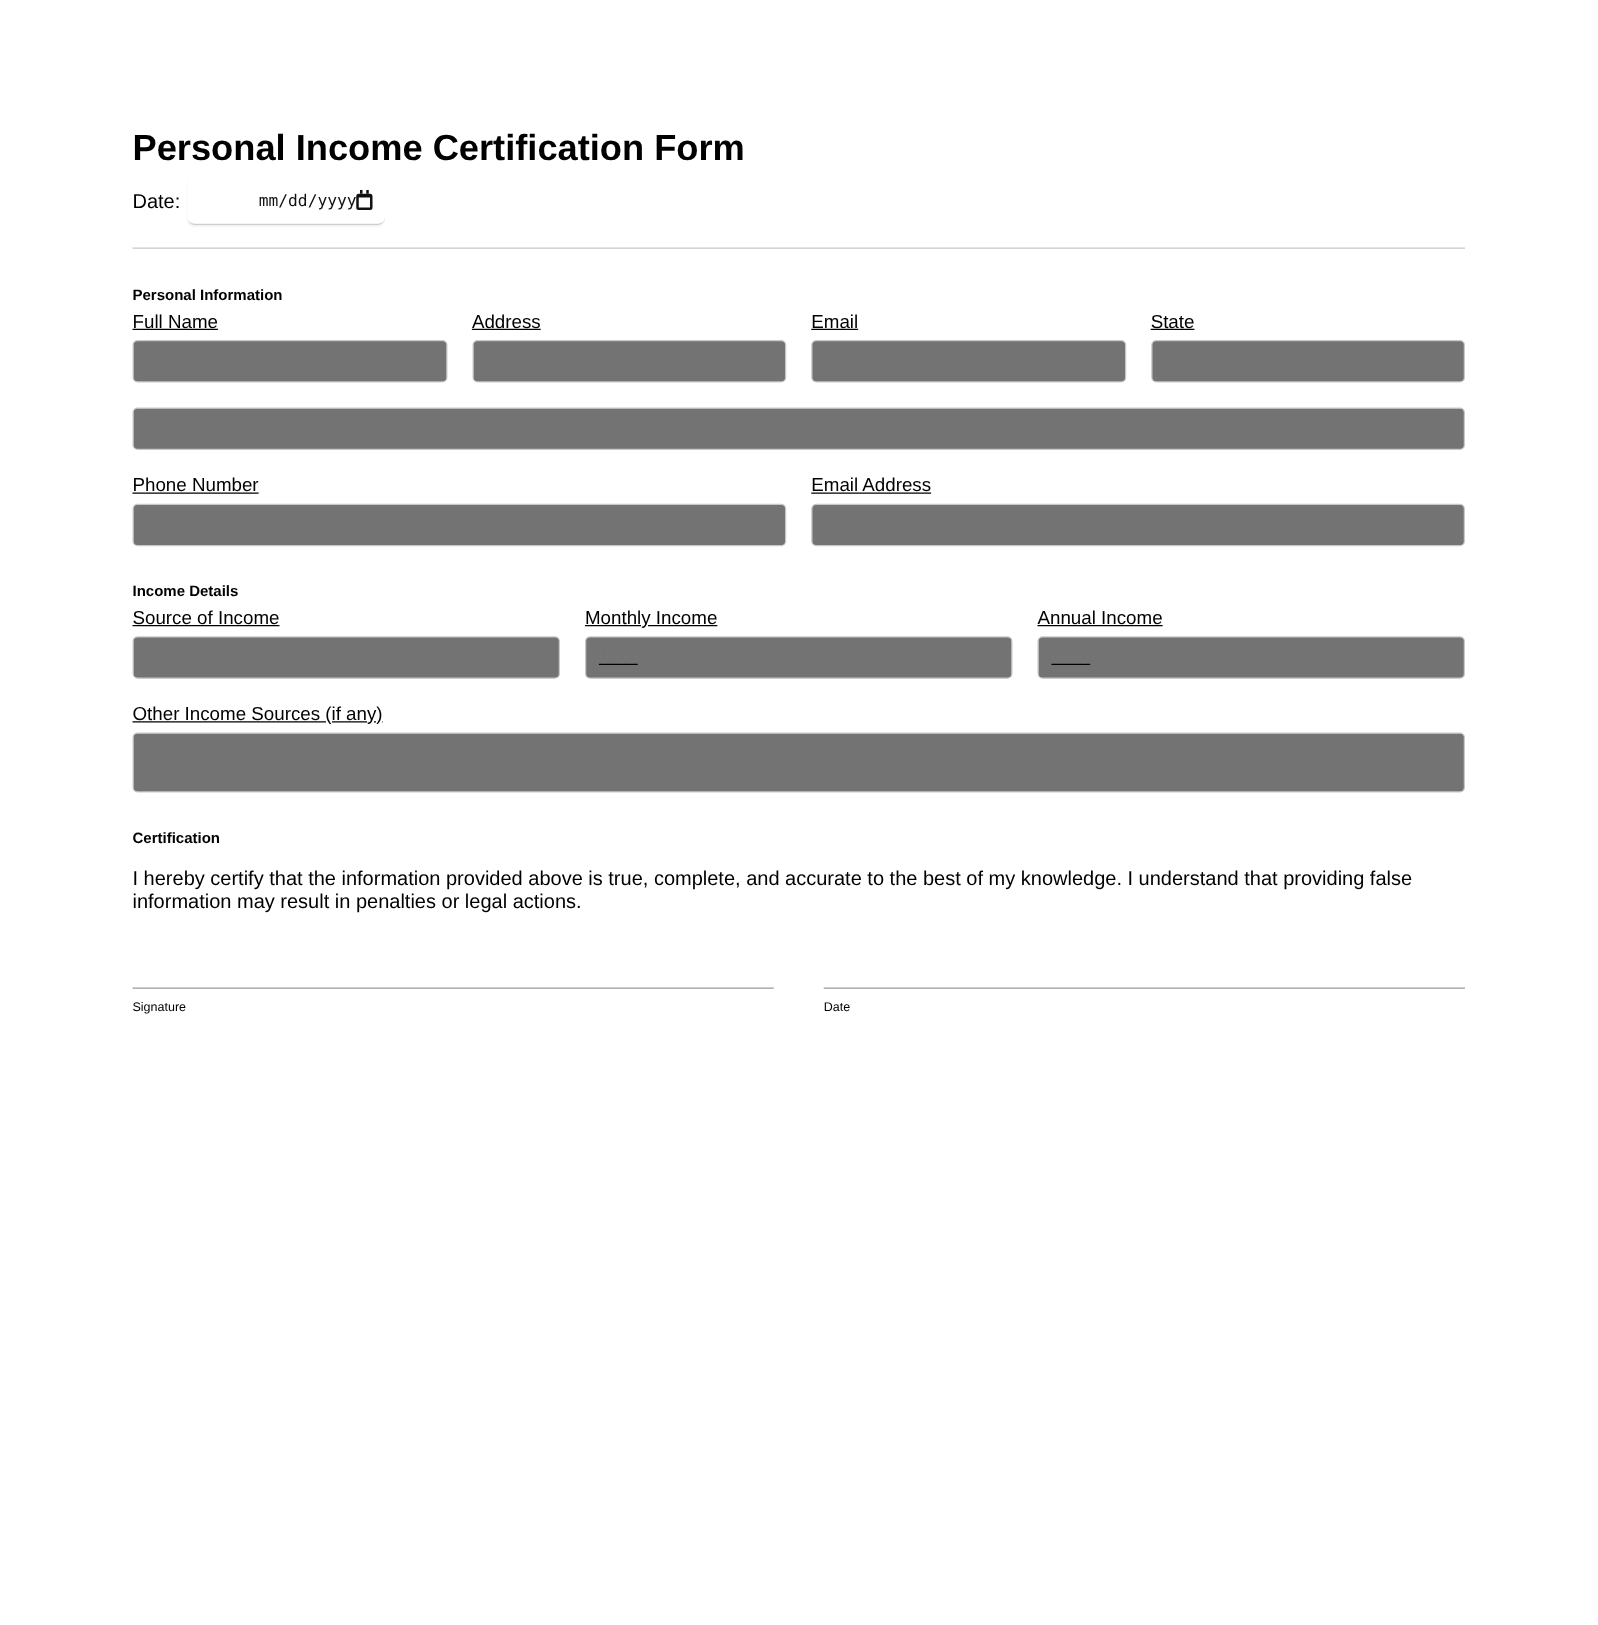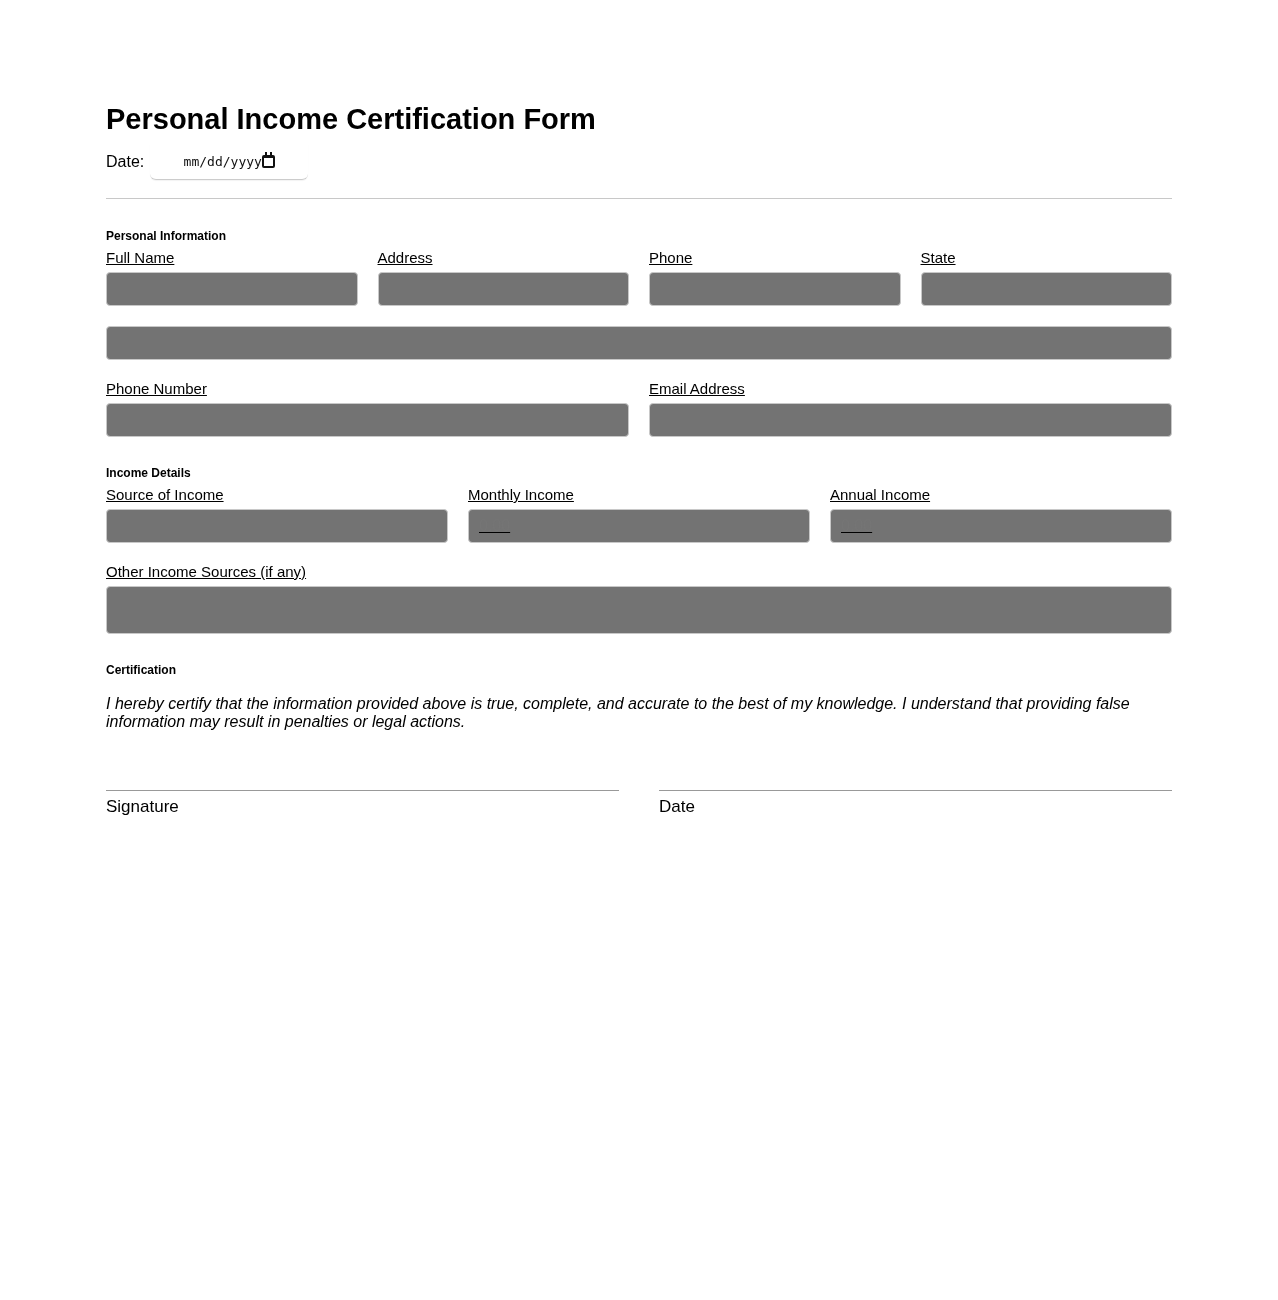--- a/index.html
+++ b/index.html
@@ -36,21 +36,21 @@
     }
     .date-input {
       width: 158px;
       height: 36px;
       border: none;
       border-bottom: 1px solid #ccc;
       border-radius: 0 0 6px 6px;
       box-shadow: 0 1px 1px rgba(0,0,0,0.05);
       display: flex;
       align-items: center;
-      justify-content: center;
+      justify-content: flex-end;
       padding: 0 10px 0 10px;
       font-family: "DejaVu Sans Mono", monospace;
       font-size: 13px;
       color: #111;
     }
     .cal-icon {
       width: 13px;
       height: 13px;
       border: 2px solid #111;
       border-top-width: 3px;
@@ -115,32 +115,31 @@
       padding: 8px 10px;
     }
     .field input::placeholder { color: #757575; }
     .row-1 { margin-top: 3px; }
     .row-gap { margin-top: 20px; }
     .row-income1 { margin-top: 3px; }
     .cert-text {
       margin: 15px 0 0 0;
       font-size: 16px;
       line-height: 18px;
-      font-style: italic;
     }
     .sig-row {
       display: flex;
       gap: 40px;
       margin-top: 59px;
     }
     .sig-block {
       flex: 1;
       border-top: 1px solid #999;
       padding-top: 7px;
-      font-size: 17px;
+      font-size: 10px;
       line-height: 18px;
     }
   </style>
 </head>
 <body>
 
 <div class="page">
   <h1>Personal Income Certification Form</h1>
 
   <div class="date-row">
@@ -158,21 +157,21 @@
   <div class="row row-1">
     <div class="field">
       <label>Full Name</label>
       <input type="text" value="" style="">
     </div>
     <div class="field">
       <label>Address</label>
       <input type="text" value="" style="">
     </div>
     <div class="field">
-      <label>Phone</label>
+      <label>Email</label>
       <input type="text" value="" style="">
     </div>
     <div class="field">
       <label>State</label>
       <input type="text" value="" style="">
     </div>
   </div>
 
   <div class="row row-gap">
     <div class="field">

